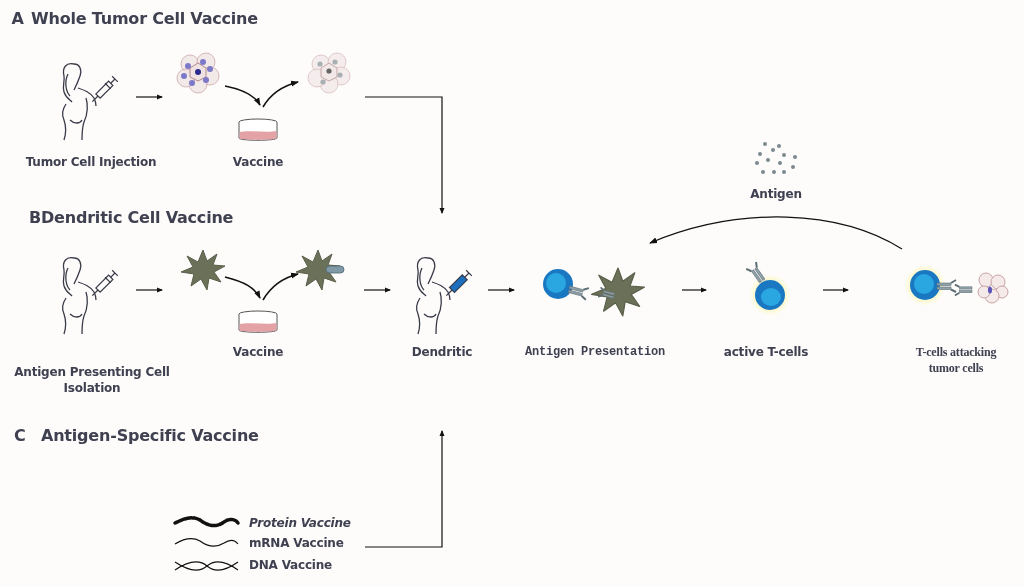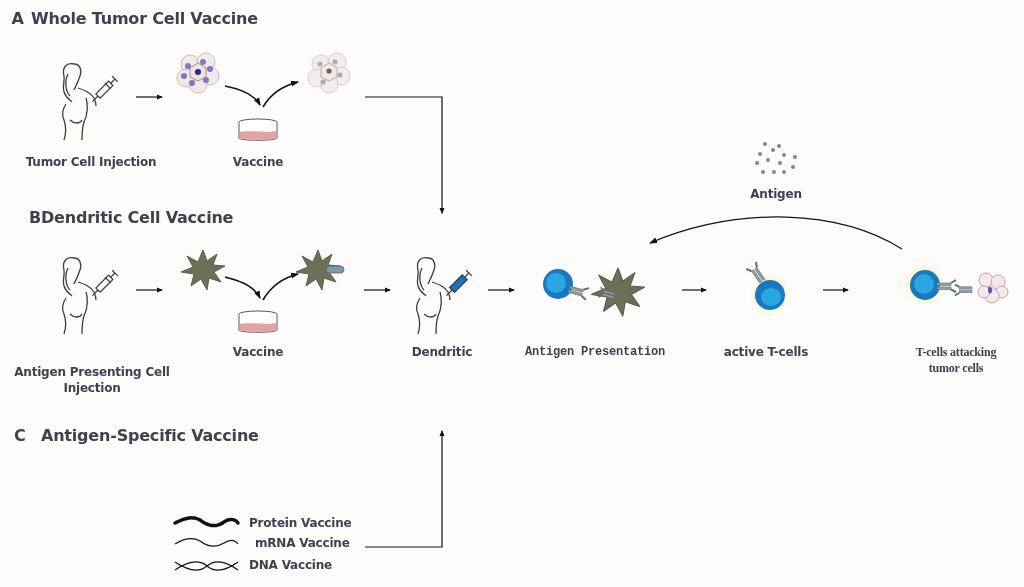--- a/index.html
+++ b/index.html
@@ -231,27 +231,27 @@
     <path d="M175,570 C190,560 200,560 207,566 C214,572 224,572 238,562" fill="none" stroke="#111" stroke-width="1.2"></path>
   </g>
   <polyline points="365,547 442,547 442,431" fill="none" stroke="#111" stroke-width="1.2" marker-end="url(#ahs)"></polyline>
 </svg>
 
 <div class="label" style="left:14px; top:154px; width:154px;">Tumor Cell Injection</div>
 <div class="label" style="left:218px; top:154px; width:80px;">Vaccine</div>
 
 <div class="label" style="left:4px; top:344px; width:176px;margin-top:20px;">
   <div>Antigen Presenting Cell</div>
-  <div>Injection</div>
+  <div>Isolation</div>
 </div>
 <div class="label" style="left:218px; top:344px; width:80px;">Vaccine</div>
 <div class="label" style="left:400px; top:344px; width:84px;">Dendritic</div>
 <div class="label" style="left:520px; top:344px; width:150px;font-family:Liberation Mono, monospace;">Antigen Presentation</div>
 <div class="label" style="left:714px; top:344px; width:104px;">active T-cells</div>
 <div class="label" style="left:892px; top:344px; width:128px;font-family:Liberation Serif, serif;">
   <div>T-cells attacking</div>
   <div>tumor cells</div>
 </div>
 <div class="label" style="left:738px; top:186px; width:76px;">Antigen</div>
 
-<div class="legend-label" style="left:249px; top:516px;">Protein Vaccine</div>
-<div class="legend-label" style="left:255px; top:536px;text-align:right;">mRNA Vaccine</div>
+<div class="legend-label" style="left:249px; top:516px;font-style:italic;">Protein Vaccine</div>
+<div class="legend-label" style="left:249px; top:536px;text-align:right;">mRNA Vaccine</div>
 <div class="legend-label" style="left:249px; top:558px;">DNA Vaccine</div>
 
 </body></html>

